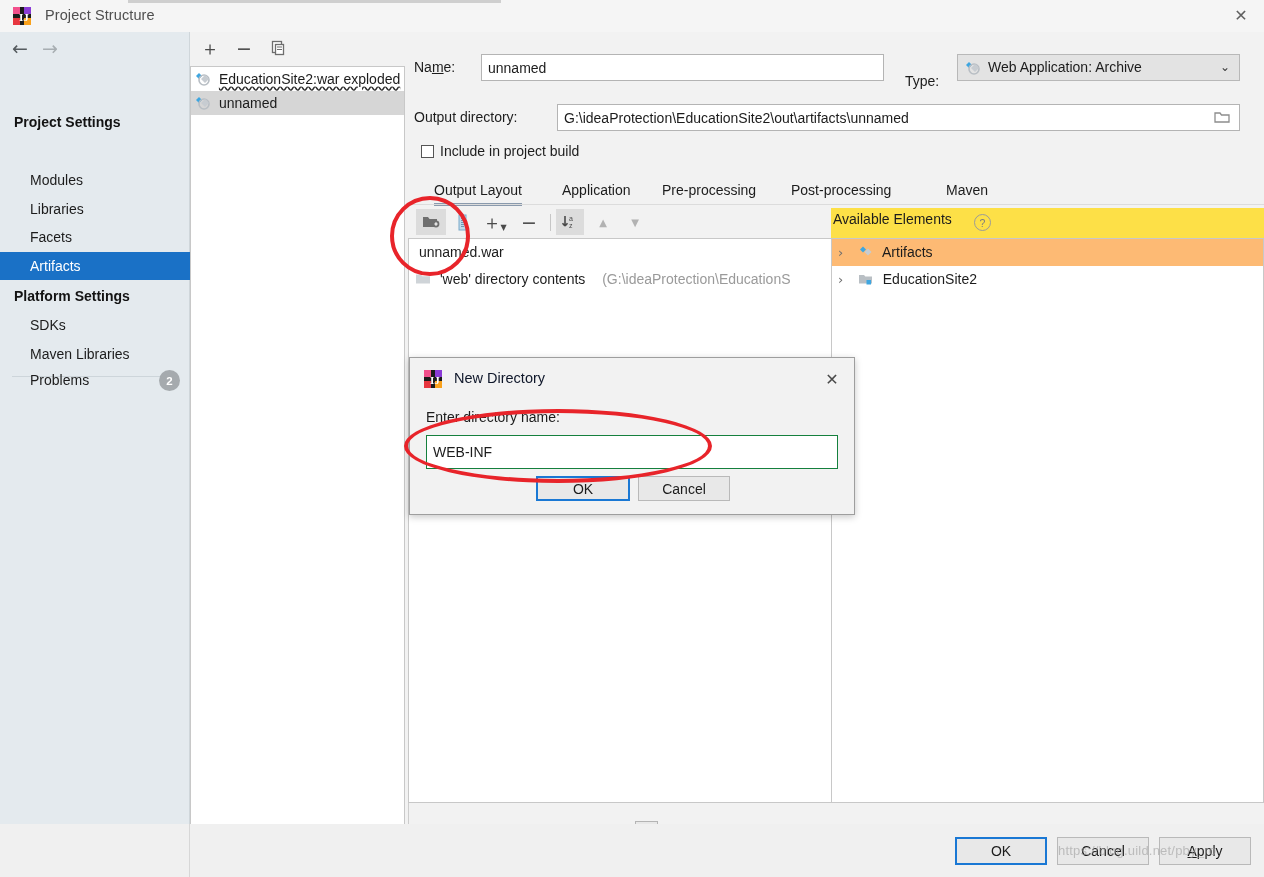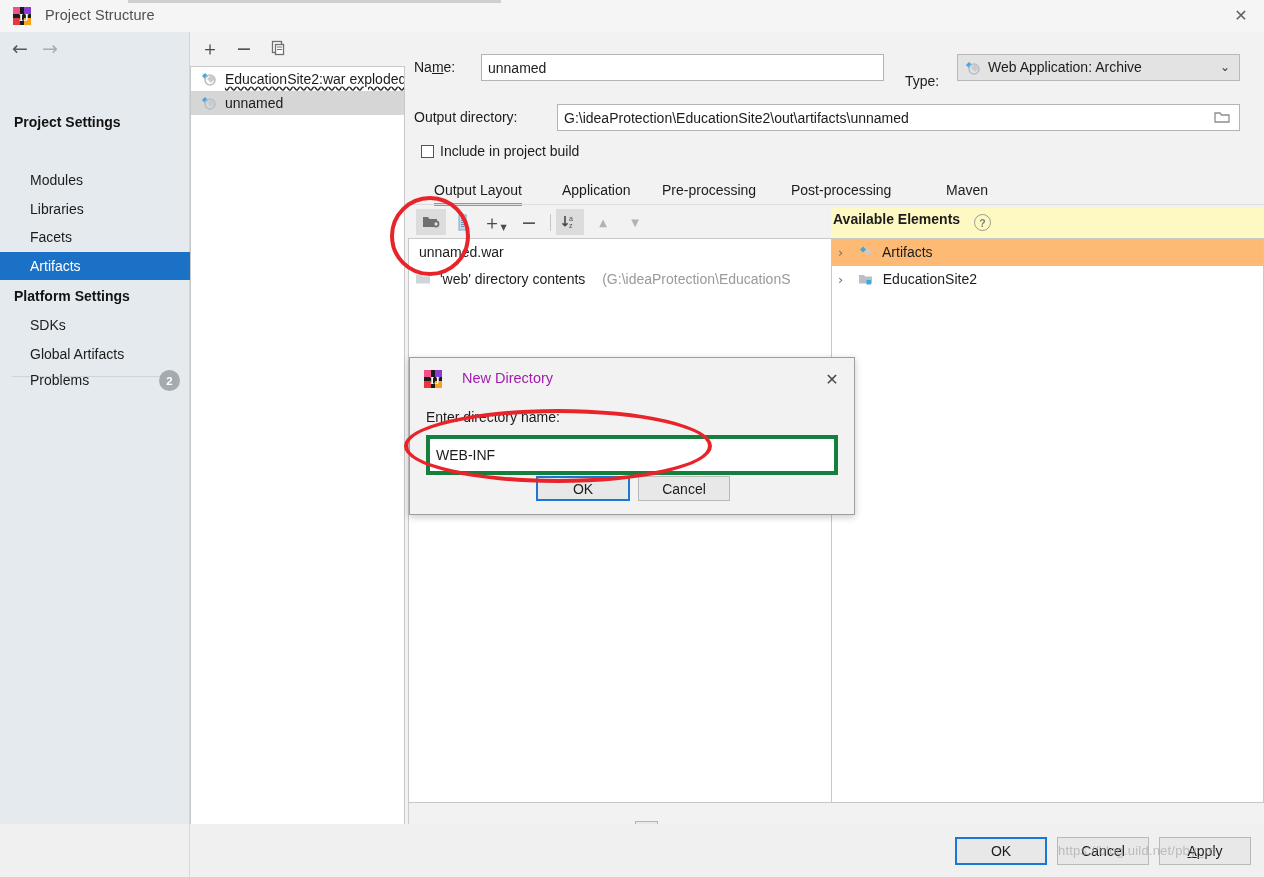--- a/index.html
+++ b/index.html
@@ -173,21 +173,21 @@
     background: #ffffff;
     border: 1px solid #c8c8c8;
     border-bottom: none;
     box-sizing: border-box;
     overflow: hidden;
   }
   .art-row {
     position: relative;
     height: 24px;
     line-height: 24px;
-    padding-left: 10px;
+    padding-left: 4px;
     white-space: nowrap;
     font-size: 14px;
     cursor: default;
   }
   .art-row.selected { background: #d6d6d6; }
   .art-row .art-label { position: relative; }
   .art-row .art-label.squiggle {
     text-decoration: underline;
     text-decoration-style: wavy;
     text-decoration-color: #2a2a2a;
@@ -354,22 +354,21 @@
   .lt-sep {
     position: absolute;
     top: 6px;
     width: 1px; height: 17px;
     background: #c6c6c6;
   }
   #avail-header {
     position: absolute;
     left: 423px; top: 176px;
     width: 433px; height: 30px;
-    background: #fef9c3;
-    font-weight: bold;
+    background: #fde047;
   }
   #avail-header .ah-text {
     position: absolute; left: 2px; top: 3px;
     font-size: 14px;
   }
   #avail-header .ah-help {
     position: absolute; left: 143px; top: 6px;
     width: 15px; height: 15px;
     border: 1px solid #9a9a9a;
     border-radius: 50%;
@@ -485,22 +484,21 @@
     width: 446px; height: 158px;
     background: #f2f2f2;
     border: 1px solid #9e9e9e;
     box-shadow: 0 2px 7px rgba(0,0,0,.22);
     box-sizing: border-box;
   }
   #modal-title {
     position: absolute;
     left: 14px; top: 12px;
     font-size: 14.5px;
-    color: #a21caf;
-    margin-left: 8px;
+    color: #0f172a;
   }
   #modal-icon {
     position: absolute; left: 14px; top: 12px;
     width: 18px; height: 18px;
   }
   #modal-close {
     position: absolute;
     right: 12px; top: 11px;
     width: 20px; height: 20px;
     display: flex; align-items: center; justify-content: center;
@@ -511,21 +509,21 @@
   #modal-label {
     position: absolute;
     left: 16px; top: 51px;
     font-size: 14px;
   }
   #modal-input {
     position: absolute;
     left: 16px; top: 77px;
     width: 412px; height: 26px;
     background: #fff;
-    border: 4px solid #15803d;
+    border: 1px solid #15803d;
     box-sizing: border-box;
     font-family: "Liberation Sans", sans-serif;
     font-size: 14px;
     padding: 16px 6px;
     color: #1c1c1c;
     outline: none;
   }
   #modal-ok {
     position: absolute;
     left: 126px; top: 118px;
@@ -606,21 +604,21 @@
     </div>
 
     <div class="sb-group" style="top:82px">Project Settings</div>
     <div class="sb-group" style="top:256px">Platform Settings</div>
 
     <div class="sb-item" style="top:163px">Libraries</div>
     <div class="sb-item" style="top:134px">Modules</div>
     <div class="sb-item" style="top:191px">Facets</div>
     <div class="sb-item selected" style="top:220px">Artifacts</div>
     <div class="sb-item" style="top:279px">SDKs</div>
-    <div class="sb-item" style="top:308px">Global Artifacts</div>
+    <div class="sb-item" style="top:308px">Maven Libraries</div>
 
     <div id="sb-divider"></div>
     <div id="sb-problems">Problems</div>
     <div id="sb-problems-badge">2</div>
   </div>
 
   <div id="help-bar">
     
   </div>
 

